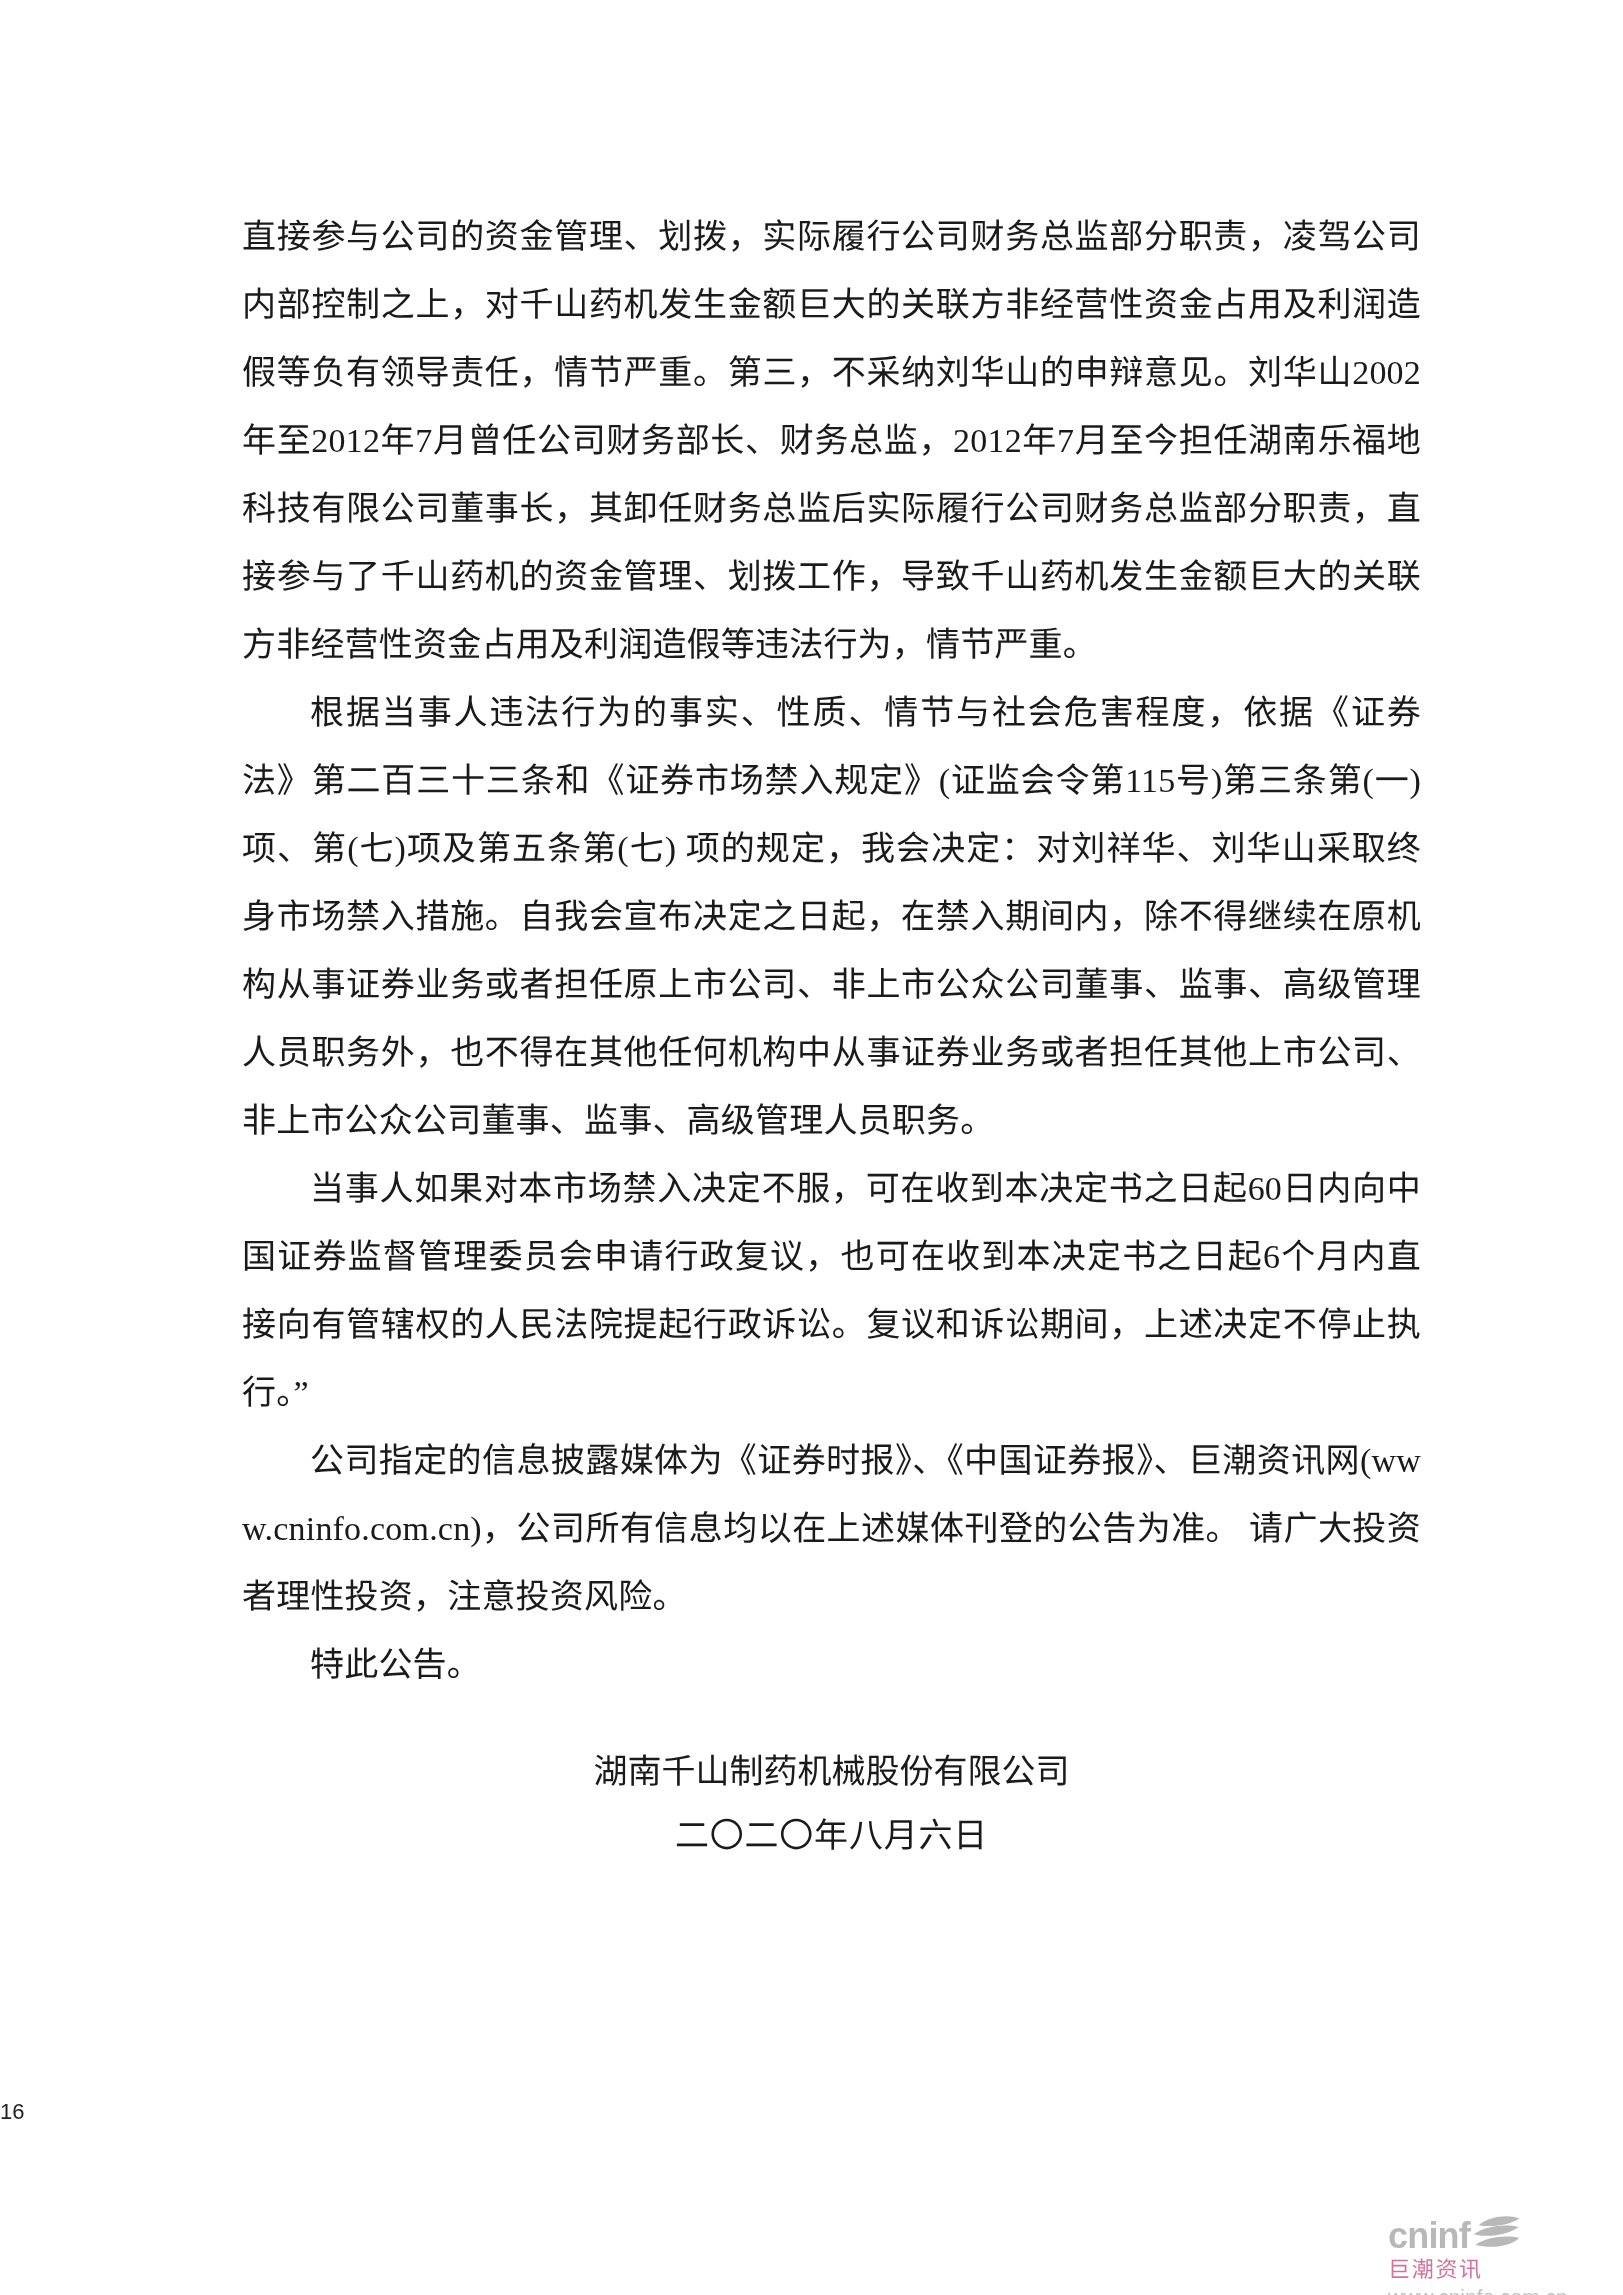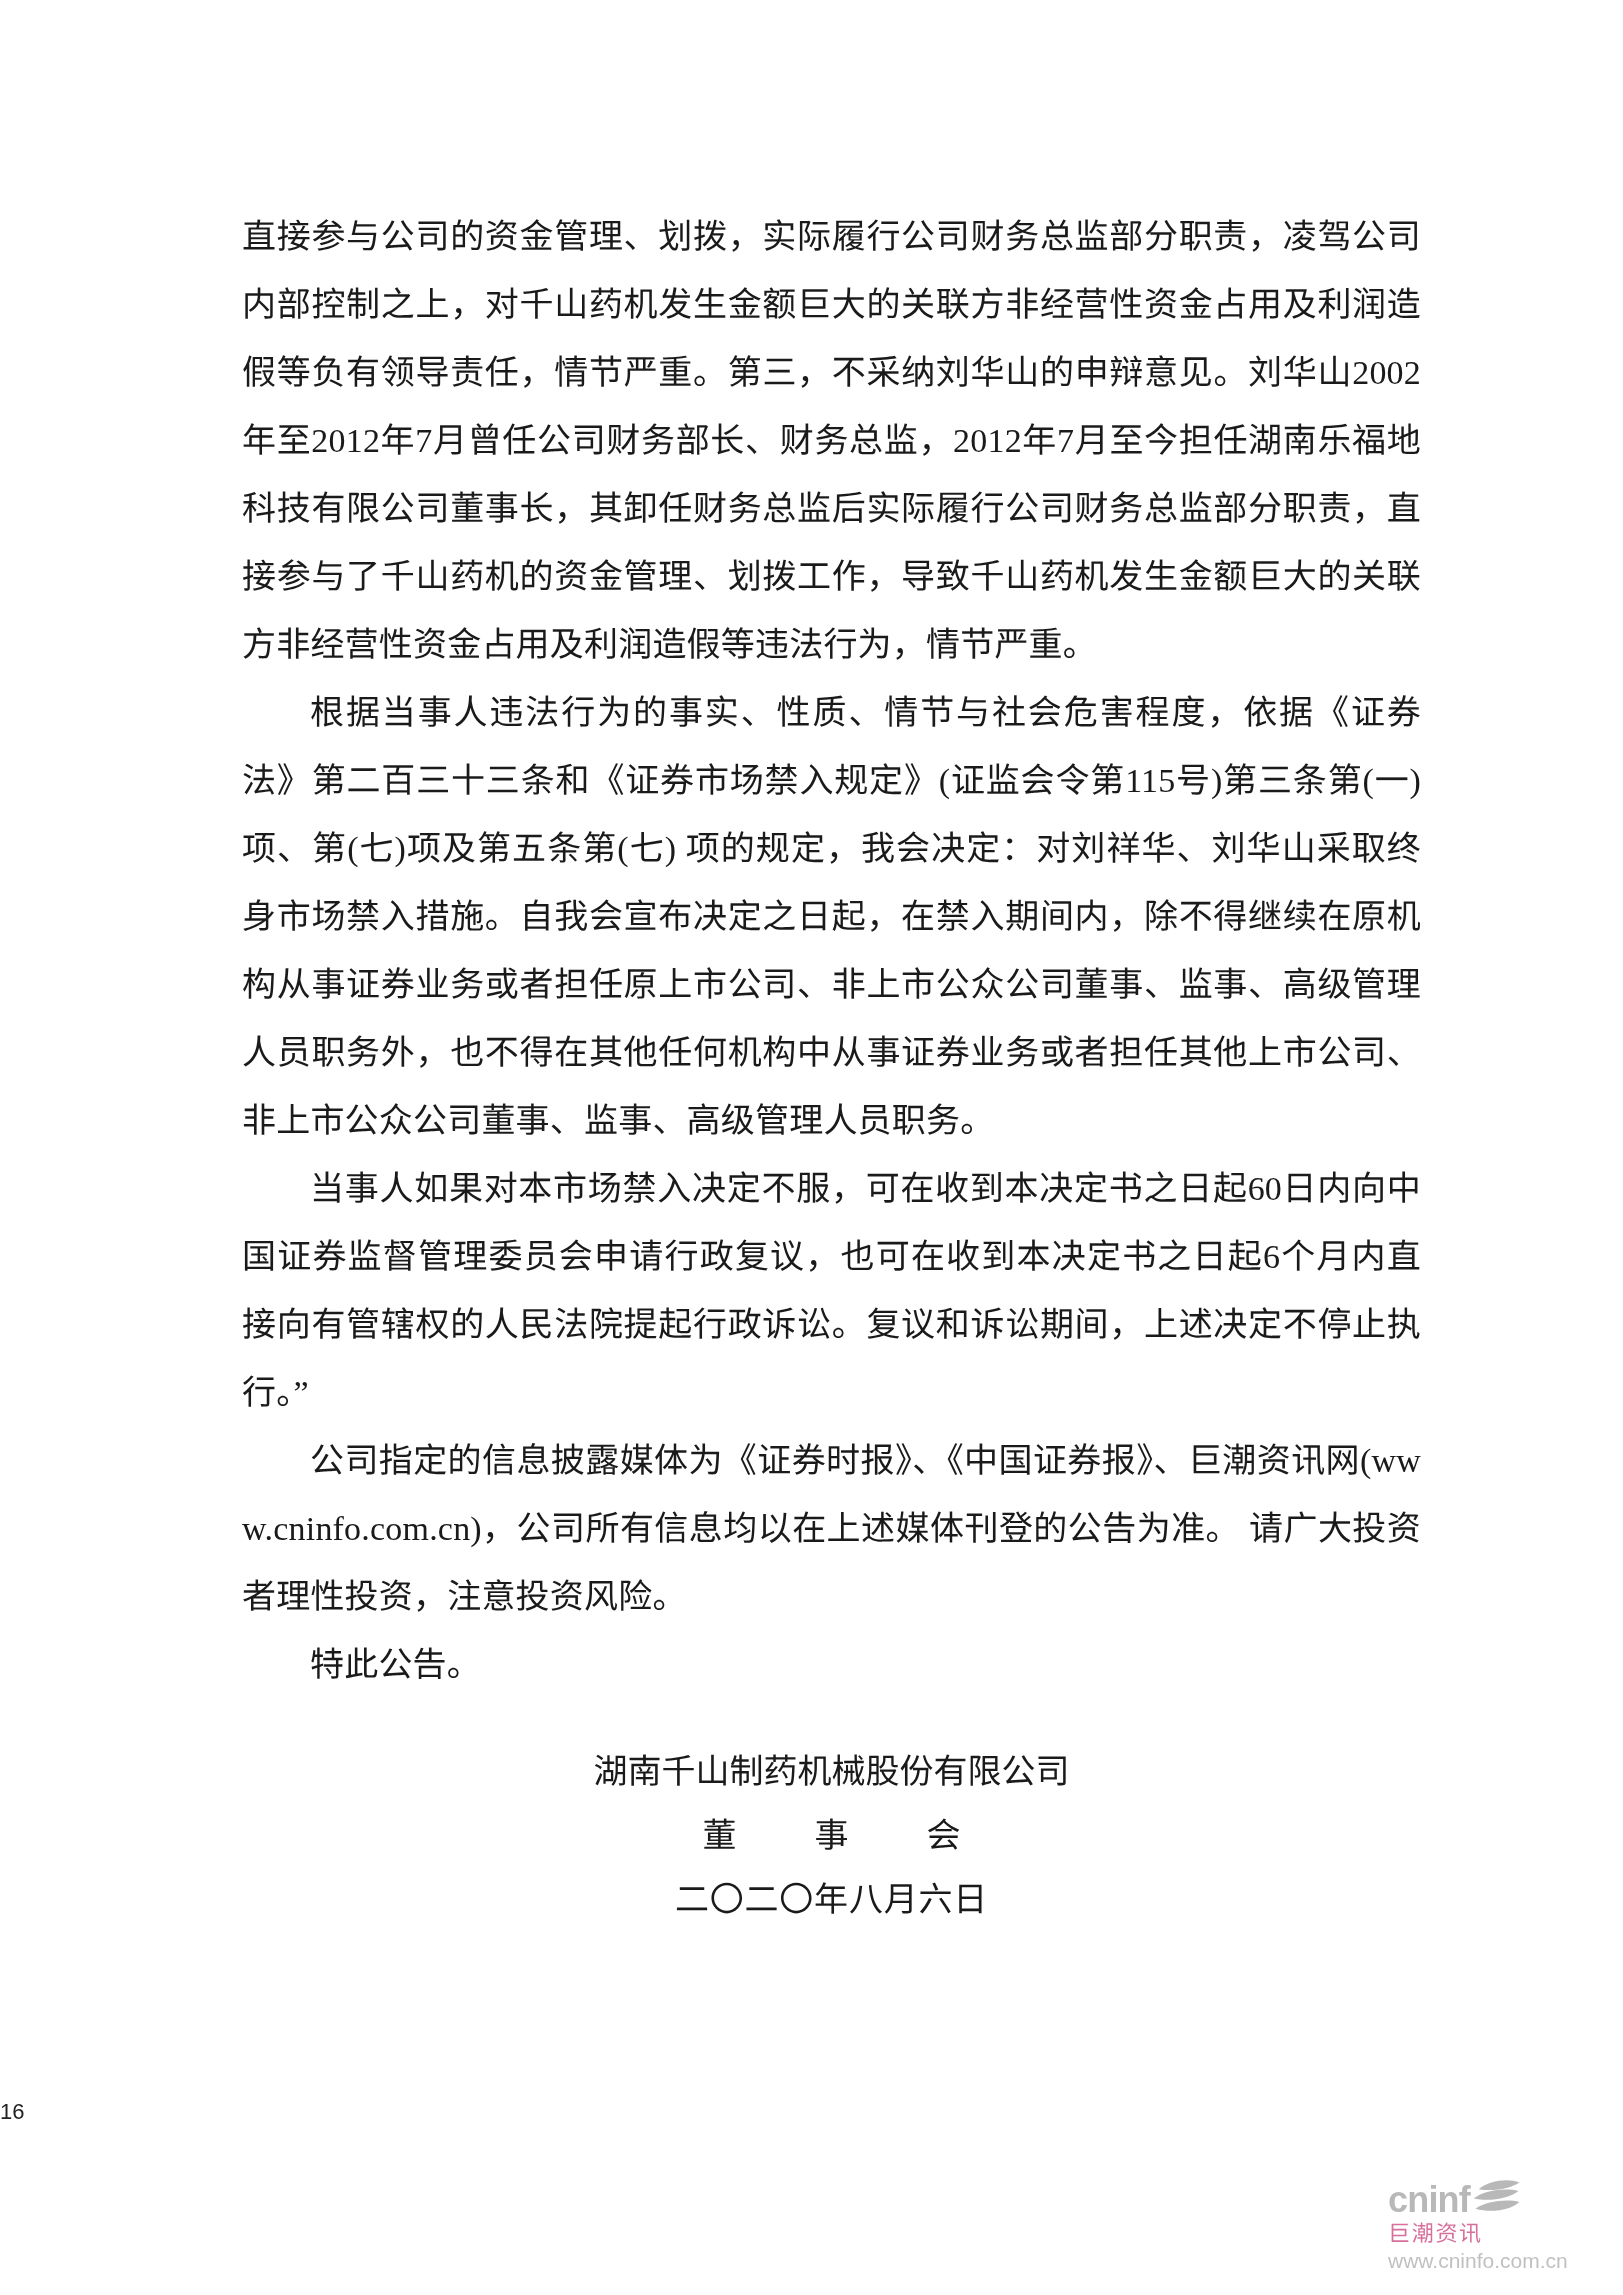--- a/index.html
+++ b/index.html
@@ -83,20 +83,21 @@
     top: 2180px;
     width: 213px;
     text-align: left;
     opacity: 0.62;
     user-select: none;
   }
   .logo-top {
     display: flex;
     align-items: center;
     height: 39px;
+    margin-top: 36px;
   }
   .logo-word {
     font-family: "Liberation Sans", sans-serif;
     font-weight: bold;
     font-size: 36px;
     letter-spacing: -0.8px;
     color: #8d8d8d;
     line-height: 37px;
   }
   .logo-mark {
@@ -128,21 +129,20 @@
   <div class="content">
     <p class="para cont">直接参与公司的资金管理、划拨，实际履行公司财务总监部分职责，凌驾公司内部控制之上，对千山药机发生金额巨大的关联方非经营性资金占用及利润造假等负有领导责任，情节严重。第三，不采纳刘华山的申辩意见。刘华山2002年至2012年7月曾任公司财务部长、财务总监，2012年7月至今担任湖南乐福地科技有限公司董事长，其卸任财务总监后实际履行公司财务总监部分职责，直接参与了千山药机的资金管理、划拨工作，导致千山药机发生金额巨大的关联方非经营性资金占用及利润造假等违法行为，情节严重。</p>
     <p class="para indent">根据当事人违法行为的事实、性质、情节与社会危害程度，依据《证券法》第二百三十三条和《证券市场禁入规定》(证监会令第115号)第三条第(一)项、第(七)项及第五条第(七) 项的规定，我会决定：对刘祥华、刘华山采取终身市场禁入措施。自我会宣布决定之日起，在禁入期间内，除不得继续在原机构从事证券业务或者担任原上市公司、非上市公众公司董事、监事、高级管理人员职务外，也不得在其他任何机构中从事证券业务或者担任其他上市公司、非上市公众公司董事、监事、高级管理人员职务。</p>
     <p class="para indent">当事人如果对本市场禁入决定不服，可在收到本决定书之日起60日内向中国证券监督管理委员会申请行政复议，也可在收到本决定书之日起6个月内直接向有管辖权的人民法院提起行政诉讼。复议和诉讼期间，上述决定不停止执行。”</p>
     <p class="para indent">公司指定的信息披露媒体为《证券时报》、《中国证券报》、巨潮资讯网(www.cninfo.com.cn)，公司所有信息均以在上述媒体刊登的公告为准。 请广大投资者理性投资，注意投资风险。</p>
     <p class="para indent">特此公告。</p>
   </div>
 
   <div class="signature">
     <div class="sig-line sig-company">湖南千山制药机械股份有限公司</div>
-    <div class="sig-line sig-board">董　事　会</div>
     <div class="sig-line sig-date">二〇二〇年八月六日</div>
   </div>
 
   <div class="page-number">16</div>
 
   <div class="logo">
     <div class="logo-top">
       <span class="logo-word">cninf</span>
       <span class="logo-mark">
         <svg width="49" height="36" viewBox="0 0 58 42" aria-hidden="true">

